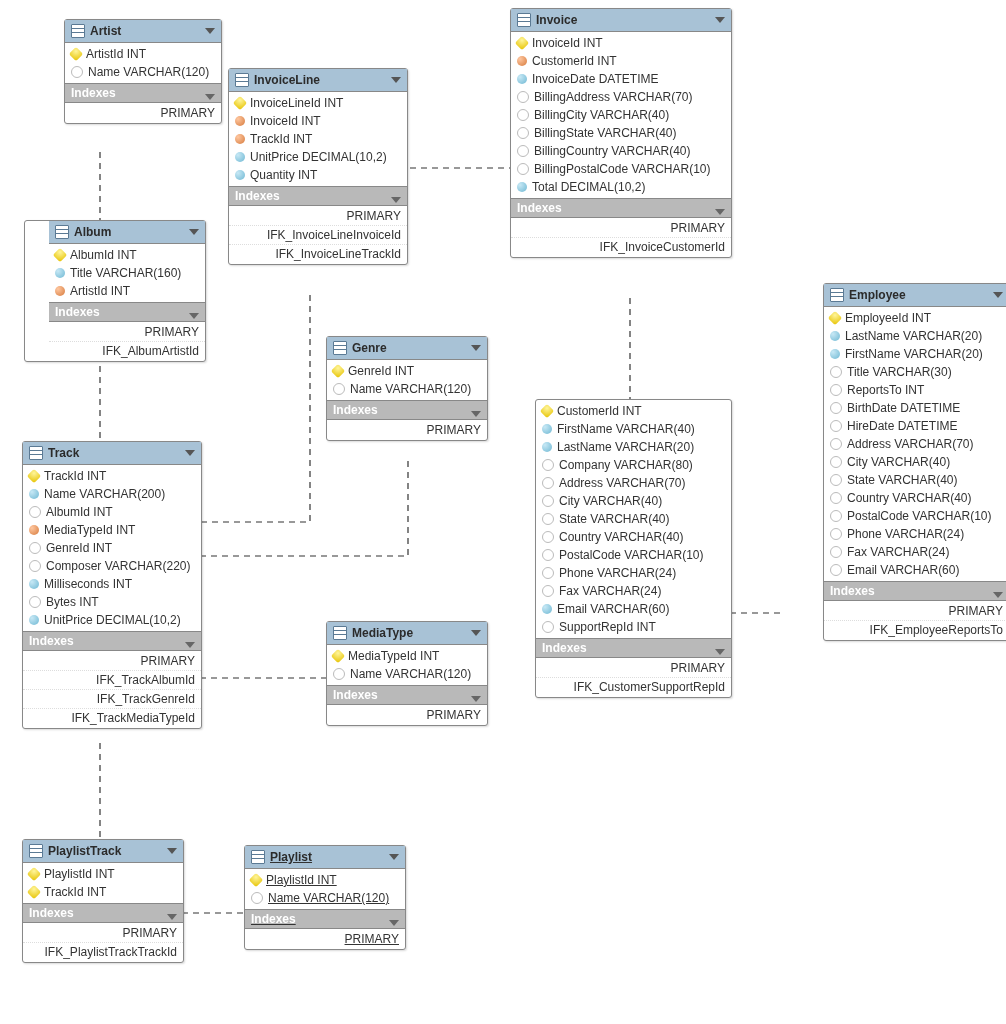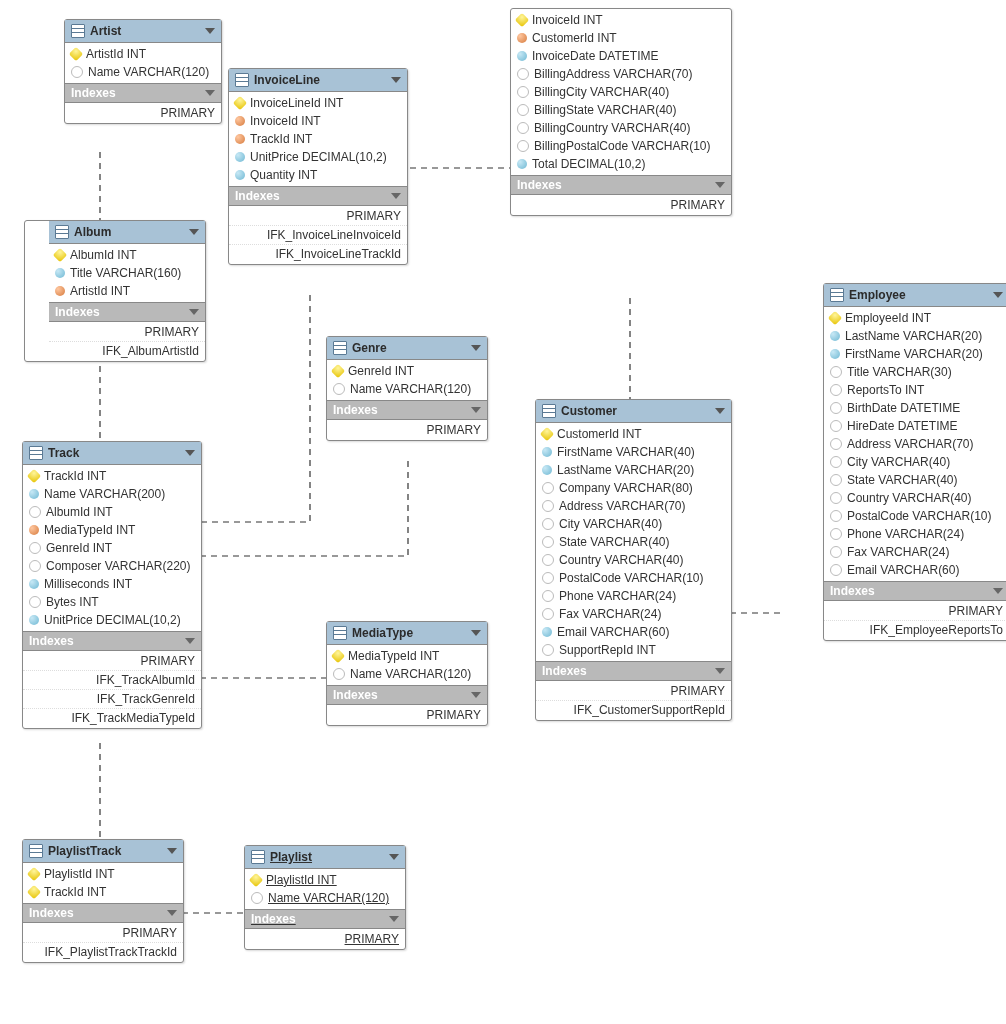--- a/index.html
+++ b/index.html
@@ -78,21 +78,21 @@
   .fk { background: radial-gradient(circle at 30% 30%, #ffc7a0, #d67b3d); }
   .at { background: radial-gradient(circle at 30% 30%, #c7e8f5, #6fb8d3); }
   .op { background: #fff; border: 1px solid #bbb; }
   .idx-header {
     background: #b9b9b9;
     color: #fff;
     font-weight: bold;
     padding: 2px 6px;
     display: flex;
     justify-content: space-between;
-    align-items: center;
+    align-items: flex-end;
     border-top: 1px solid #888;
     border-bottom: 1px solid #888;
   }
   .idx-header .collapse-arrow { border-top-color: #666; }
   .idx-rows { padding: 1px 0; }
   .idx-row {
     padding: 2px 6px;
     border-top: 1px dotted #ddd;
     text-align: right;
   }
@@ -392,20 +392,27 @@
       </div>
       <div class="idx-header">
         <span>Indexes</span>
         <span class="collapse-arrow"></span>
       </div>
       <div class="idx-rows">
         <div class="idx-row">PRIMARY</div>
       </div>
     </div>
     <div class="entity" style="left: 510px; top: 8px; width: 220px;">
+      <div class="entity-header">
+        <div class="title-wrap">
+          <span class="table-icon"></span>
+          <span>Invoice</span>
+        </div>
+        <span class="collapse-arrow"></span>
+      </div>
       <div class="cols">
         <div class="col-row">
           <span class="col-icon pk"></span>
           <span>InvoiceId INT</span>
         </div>
         <div class="col-row">
           <span class="col-icon fk"></span>
           <span>CustomerId INT</span>
         </div>
         <div class="col-row">
@@ -436,30 +443,24 @@
           <span class="col-icon at"></span>
           <span>Total DECIMAL(10,2)</span>
         </div>
       </div>
       <div class="idx-header">
         <span>Indexes</span>
         <span class="collapse-arrow"></span>
       </div>
       <div class="idx-rows">
         <div class="idx-row">PRIMARY</div>
+        <div class="idx-row">IFK_InvoiceCustomerId</div>
       </div>
     </div>
     <div class="entity" style="left: 535px; top: 399px; width: 195px;">
-      <div class="entity-header">
-        <div class="title-wrap">
-          <span class="table-icon"></span>
-          <span>Customer</span>
-        </div>
-        <span class="collapse-arrow"></span>
-      </div>
       <div class="cols">
         <div class="col-row">
           <span class="col-icon pk"></span>
           <span>CustomerId INT</span>
         </div>
         <div class="col-row">
           <span class="col-icon at"></span>
           <span>FirstName VARCHAR(40)</span>
         </div>
         <div class="col-row">

